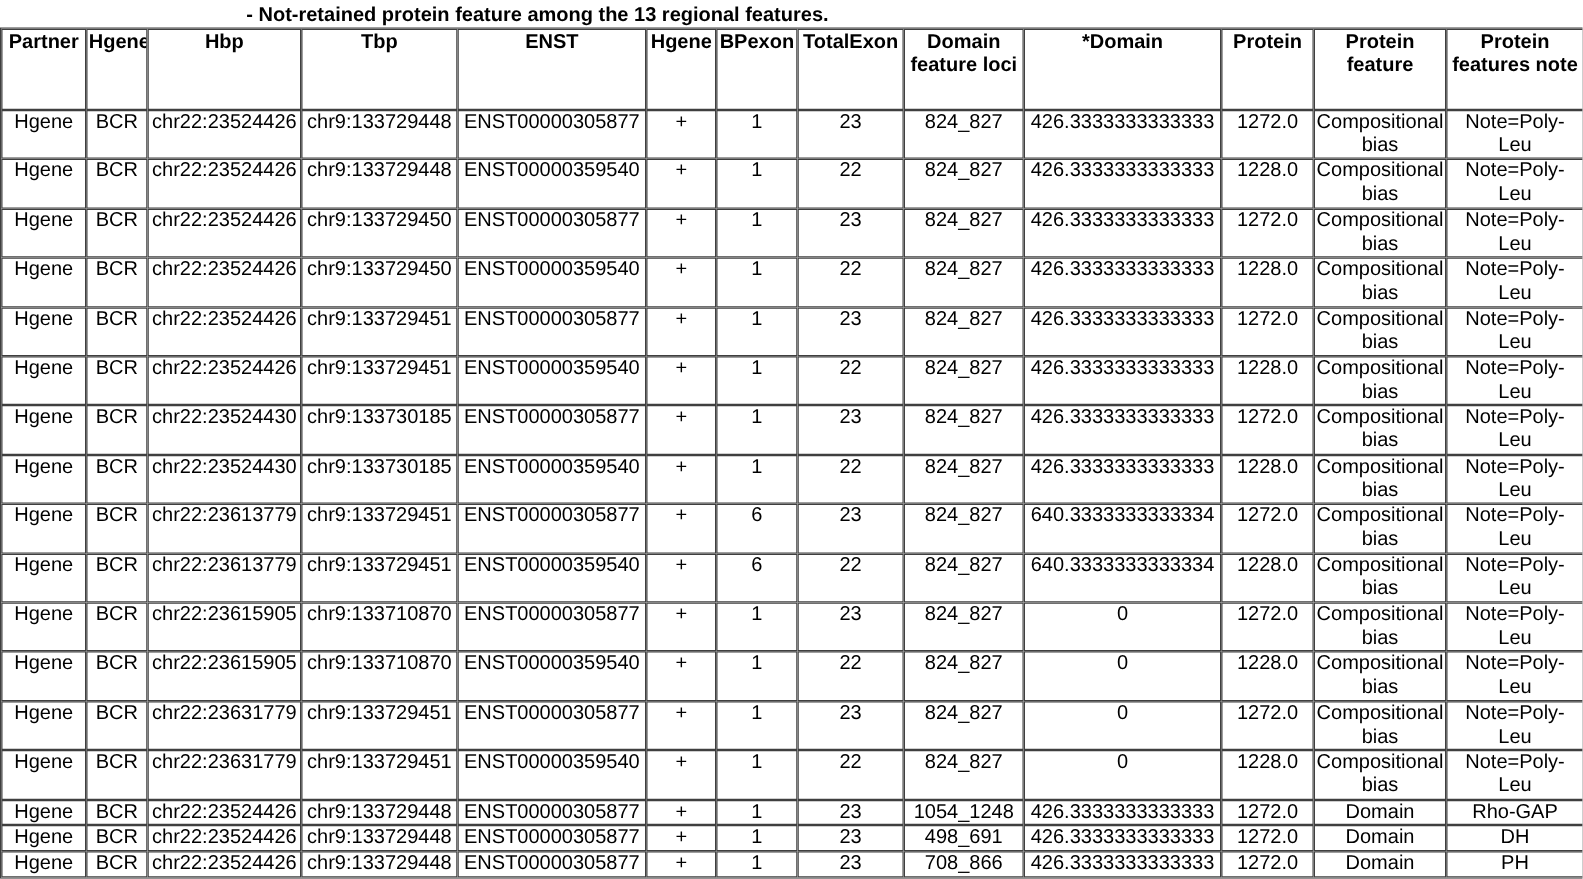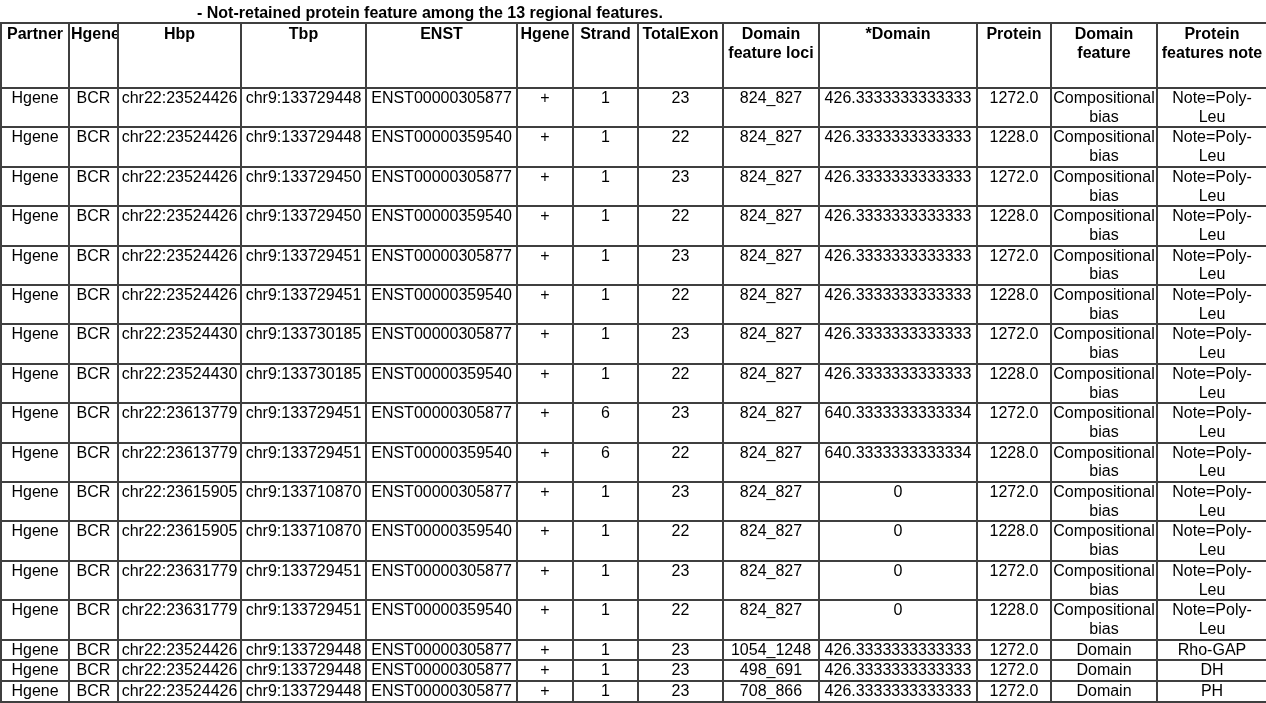--- a/index.html
+++ b/index.html
@@ -86,26 +86,26 @@
       <col class="c12">
     </colgroup>
     <thead>
       <tr id="header-row">
           <th>Partner</th>
           <th>Hgene</th>
           <th>Hbp</th>
           <th>Tbp</th>
           <th>ENST</th>
           <th>Hgene</th>
-          <th>Strand</th>
+          <th>BPexon</th>
           <th>TotalExon</th>
           <th>Domain feature loci</th>
           <th>*Domain</th>
           <th>Protein</th>
-          <th>Domain feature</th>
+          <th>Protein feature</th>
           <th>Protein features note</th>
         </tr>
     </thead>
     <tbody id="table-body">
         <tr>
           <td>Hgene</td>
           <td>BCR</td>
           <td>chr22:23524426</td>
           <td>chr9:133729448</td>
           <td>ENST00000305877</td>

